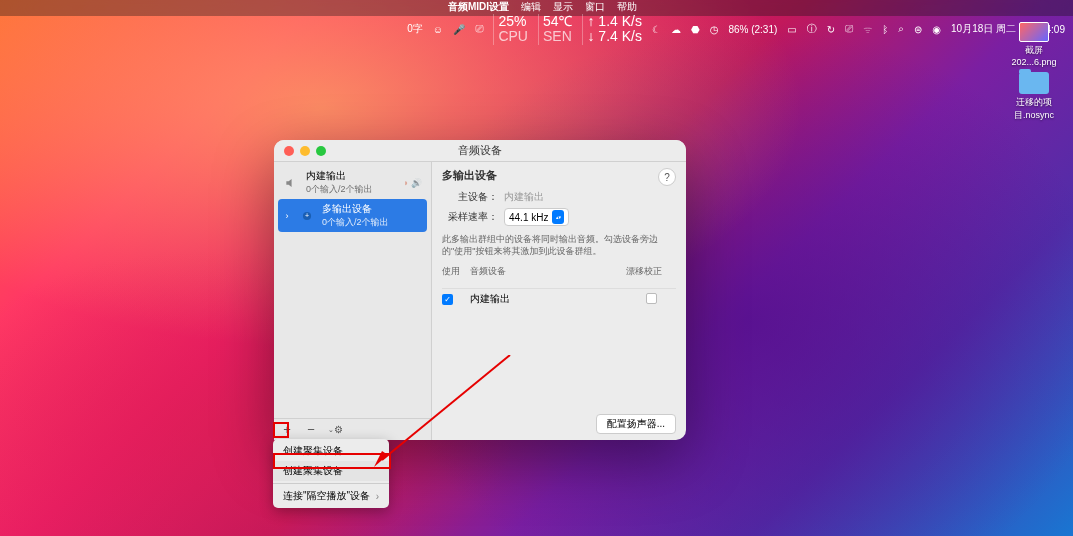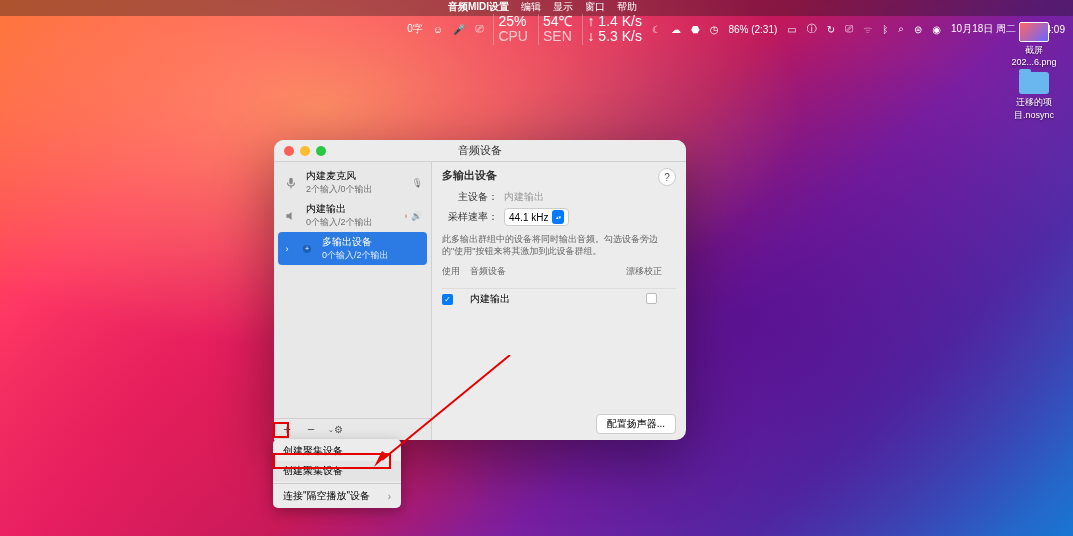--- a/index.html
+++ b/index.html
@@ -150,21 +150,21 @@
       border: 1px solid #ccc;
       border-radius: 4px;
       padding: 2px 10px;
       font-size: 10px;
     }
     
     .popup-menu {
       position: absolute;
       left: 273px;
       top: 439px;
-      width: 128px;
+      width: 116px;
       background: #ececec;
       border-radius: 5px;
       box-shadow: 0 4px 14px rgba(0,0,0,0.3);
       padding: 2px 0;
       font-size: 10px;
     }
     .popup-item { padding: 3px 10px; display: flex; align-items: center; justify-content: space-between; }
     .popup-item.highlighted { background: rgba(0,0,0,0.03); }
     .popup-sep { height: 1px; background: #ccc; margin: 2px 0; }
     
@@ -194,21 +194,21 @@
     <div class="menubar-stat-pair">
       <span>25%</span>
         <span style="opacity:0.7">CPU</span>
     </div>
     <div class="menubar-stat-pair">
       <span>54℃</span>
         <span style="opacity:0.7">SEN</span>
     </div>
     <div class="menubar-stat-pair">
       <span>↑ 1.4 K/s</span>
-        <span>↓ 5.3 K/s</span>
+        <span>↓ 7.4 K/s</span>
     </div>
     <span>☾</span>
     <span>☁</span>
     <span>⬣</span>
     <span>◷</span>
     <span>86% (2:31)</span>
     <span>▭</span>
     <span>ⓘ</span>
     <span>↻</span>
     <span>⎚</span>
@@ -239,35 +239,20 @@
       <div class="tl r"></div>
       <div class="tl y"></div>
       <div class="tl g"></div>
     </div>
     <div class="win-title">音频设备</div>
   </div>
   <div class="win-body">
     <div class="sidebar">
       <div class="device-list">
 
-        <div class="device-item">
-          <div class="device-icon">
-            <svg class="svg-icon" viewBox="0 0 24 24" fill="#888">
-                <rect x="9" y="3" width="6" height="11" rx="3"></rect>
-                <path d="M6 11a6 6 0 0012 0M12 17v4" stroke="#888" stroke-width="2" fill="none"></path>
-              </svg>
-          </div>
-          <div class="device-text">
-            <div class="device-name">内建麦克风</div>
-            <div class="device-sub">2个输入/0个输出</div>
-          </div>
-          <div class="device-badges">
-              <span>🎙</span>
-            </div>
-        </div>
 
         <div class="device-item">
           <div class="device-icon">
             <svg class="svg-icon" viewBox="0 0 24 24" fill="#888">
                 <path d="M4 9v6h4l5 4V5L8 9H4z"></path>
               </svg>
           </div>
           <div class="device-text">
             <div class="device-name">内建输出</div>
             <div class="device-sub">0个输入/2个输出</div>

